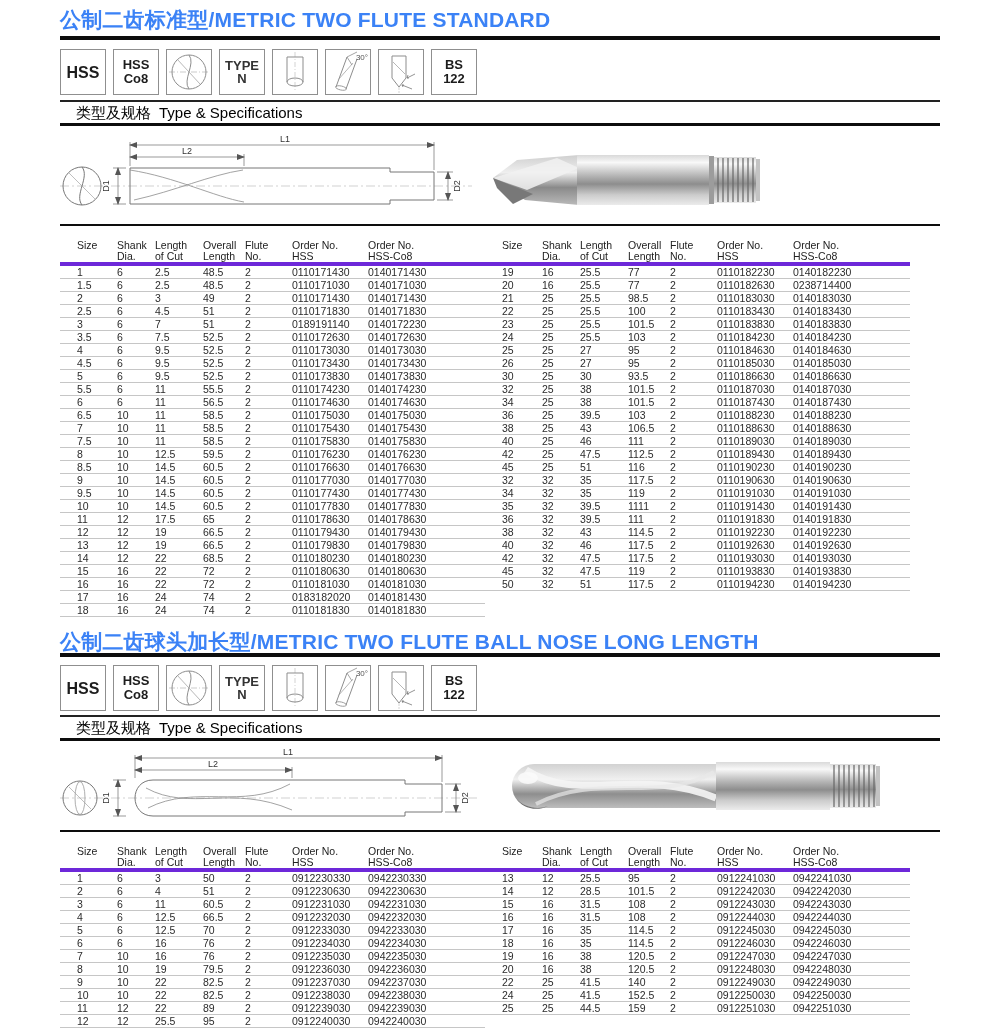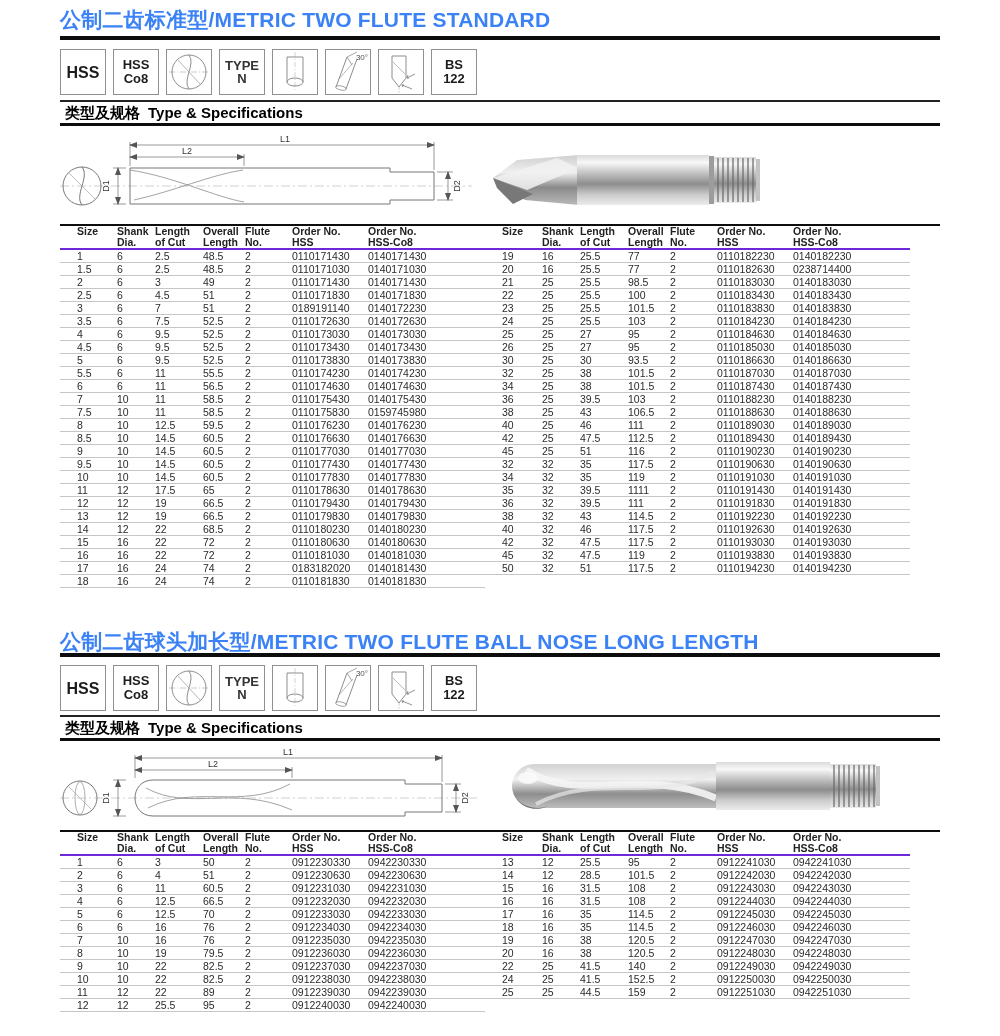--- a/index.html
+++ b/index.html
@@ -24,30 +24,30 @@
     display:flex;flex-direction:column;align-items:center;justify-content:center;
     position:relative;box-sizing:border-box;
   }
   .icon-line{font-weight:bold;font-size:13px;line-height:14px;color:#1c1c1c;}
   .icon-box.big .icon-line{font-size:16px;line-height:17px;}
   .icon-box.small .icon-line{font-size:13px;line-height:13px;font-weight:bold;color:#333;}
   .glyph-label{
     position:absolute;top:3px;right:2px;font-size:8px;color:#555;font-weight:normal;
   }
   .icon-box svg{width:44px;height:44px;display:block;}
-  .spec-label{position:absolute;left:65px;font-size:15px;font-weight:bold;color:#000;white-space:nowrap;}
+  .spec-label{position:absolute;left:76px;font-size:15px;font-weight:normal;color:#000;white-space:nowrap;}
   .spec-label .en{margin-left:8px;}
   table.half{
     position:absolute;width:425px;border-collapse:collapse;table-layout:fixed;
   }
   table.half th,table.half td{
     font-size:10.5px;font-weight:normal;text-align:left;padding:0 1px;
     color:#2b2b2b;white-space:nowrap;overflow:hidden;
   }
-  table.half thead th{vertical-align:top;padding-top:0;height:22px;border-bottom:2px solid #6d28d9;line-height:11px;color:#222;font-weight:bold;}
+  table.half thead th{vertical-align:top;padding-top:14px;height:22px;border-bottom:4px solid #6d28d9;line-height:11px;color:#222;}
   table.half tbody td{height:12px;line-height:12px;border-bottom:1px solid #c6c6c6;}
   table.half td:first-child,table.half th:first-child{padding-left:17px;}
   .hdr2{display:block;}
   svg text{font-family:"Liberation Sans","DejaVu Sans",sans-serif;}
 </style>
 </head>
 <body>
 
 <div>
 
@@ -323,36 +323,45 @@
         <tr>
           <td>6</td>
           <td>6</td>
           <td>11</td>
           <td>56.5</td>
           <td>2</td>
           <td>0110174630</td>
           <td>0140174630</td>
         </tr>
         <tr>
-          <td>7</td>
+          <td>6.5</td>
           <td>10</td>
           <td>11</td>
           <td>58.5</td>
           <td>2</td>
+          <td>0110175030</td>
+          <td>0140175030</td>
+        </tr>
+        <tr>
+          <td>7</td>
+          <td>10</td>
+          <td>11</td>
+          <td>58.5</td>
+          <td>2</td>
           <td>0110175430</td>
           <td>0140175430</td>
         </tr>
         <tr>
           <td>7.5</td>
           <td>10</td>
           <td>11</td>
           <td>58.5</td>
           <td>2</td>
           <td>0110175830</td>
-          <td>0159745980</td>
+          <td>0140175830</td>
         </tr>
         <tr>
           <td>8</td>
           <td>10</td>
           <td>12.5</td>
           <td>59.5</td>
           <td>2</td>
           <td>0110176230</td>
           <td>0140176230</td>
         </tr>

